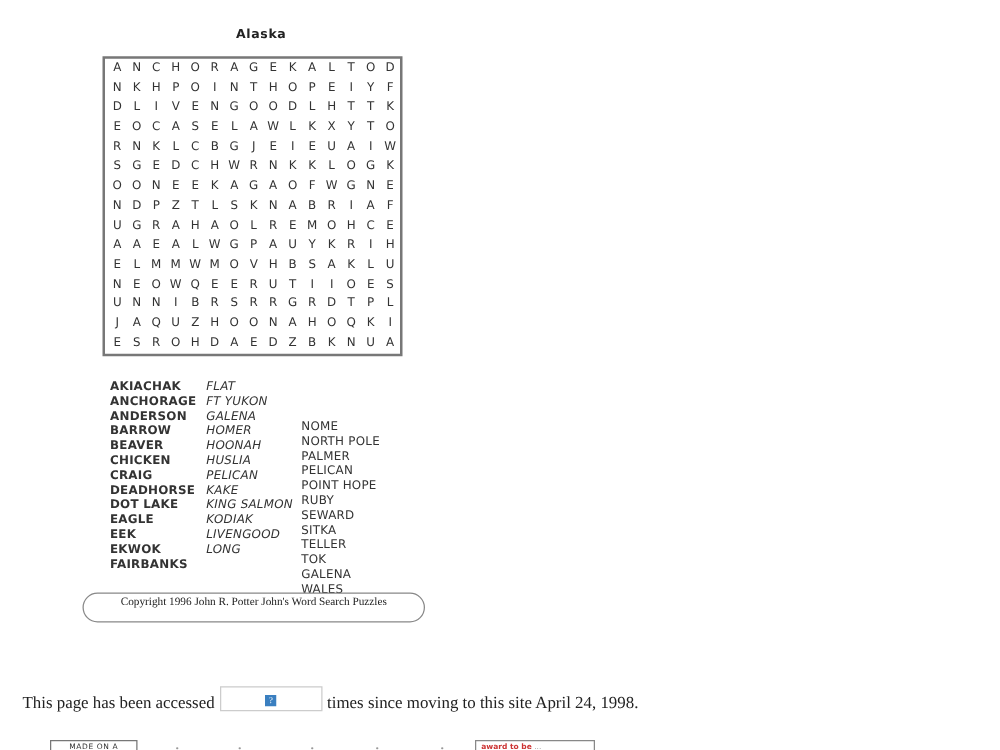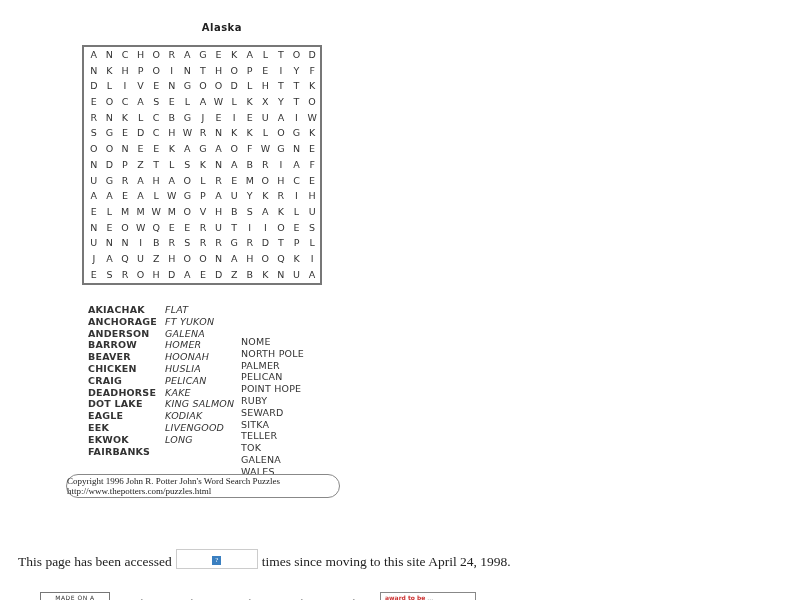--- a/index.html
+++ b/index.html
@@ -1,26 +1,26 @@
 <!DOCTYPE html>
 <html><head>
   <meta charset="utf-8">
   <style>
     html, body { margin:0; padding:0; background:#ffffff; width:800px; height:600px; overflow:hidden; }
     body { position:relative; font-family:"DejaVu Sans", sans-serif; color:#222; }
-    .title { position:absolute; left:152px; top:22px; width:90px; text-align:right; font-size:10px; font-weight:bold; letter-spacing:0.5px; }
+    .title { position:absolute; left:164px; top:22px; width:90px; text-align:center; font-size:10px; font-weight:bold; letter-spacing:0.5px; }
     .grid { position:absolute; left:82px; top:45px; width:240px; height:240px; border:2px solid #777; box-sizing:border-box; }
     .grid-row { display:flex; height:15.7px; margin-left:2px; }
     .cell { width:15.7px; text-align:center; font-size:9.5px; line-height:15.7px; color:#333; font-family:"DejaVu Sans", sans-serif; }
     .words { position:absolute; top:304px; font-size:9.5px; line-height:11.8px; color:#333; letter-spacing:0.2px; }
     .words div { white-space:nowrap; }
     .col1 { left:88px;font-weight:bold; }
     .col2 { left:165px;font-style:italic; }
     .col3 { left:241px;margin-top:32px; }
-    .copyright { position:absolute; left:66px; top:474px; width:274px; height:24px; border:1.5px solid #888; border-radius:12px; box-sizing:border-box; font-family:"Liberation Serif", serif; font-size:9px; line-height:10px; padding-top:1px; color:#222; }
+    .copyright { position:absolute; left:66px; top:474px; width:274px; height:24px; border:1.5px solid #888; border-radius:12px; box-sizing:border-box; font-family:"Liberation Serif", serif; font-size:9px; text-align:center; line-height:10px; padding-top:1px; color:#222; }
     .counter-line { position:absolute; left:18px; top:553px; font-family:Liberation Serif, serif; font-size:13.5px; color:#222; white-space:nowrap; }
     .counter-box { display:inline-block; vertical-align:middle; width:80px; height:18px; border:1px solid #ccc; margin:0 4px; position:relative; top:-4px; text-align:center; }
     .counter-glyph { display:inline-block; width:9px; height:9px; background:#3a7fc0; margin-top:4px; color:#fff; font-size:7px; line-height:9px; }
     .badge-made { position:absolute; left:40px; top:592px; width:68px; height:12px; border:1px solid #777; font-size:6px; text-align:center; line-height:10px; letter-spacing:0.5px; color:#333; font-family:"DejaVu Sans", sans-serif; }
     .dots { position:absolute; top:596px; font-size:6px; color:#999; }
     .badge-red { position:absolute; left:380px; top:592px; width:96px; height:12px; border:1px solid #888; font-size:6px; line-height:10px; padding-left:4px; box-sizing:border-box; color:#c33; font-family:"DejaVu Sans", sans-serif; }
     .badge-red span { color:#aaa; }
   </style>
 </head>
 <body>
@@ -324,21 +324,20 @@
     <div>SEWARD</div>
     <div>SITKA</div>
     <div>TELLER</div>
     <div>TOK</div>
     <div>GALENA</div>
     <div>WALES</div>
   </div>
 
 <div class="copyright">
   <div>Copyright 1996  John R. Potter     John's Word Search Puzzles</div>
-  <div>http://www.thepotters.com/puzzles.html</div>
 </div>
 
 <div class="counter-line">
   <span>This page has been accessed</span><span class="counter-box"><span class="counter-glyph">?</span></span><span>times since moving to this site April 24, 1998.</span>
 </div>
 
 <div class="badge-made">MADE ON A</div>
 <div class="dots" style="left:140px">•</div>
 <div class="dots" style="left:190px">•</div>
 <div class="dots" style="left:248px">•</div>

